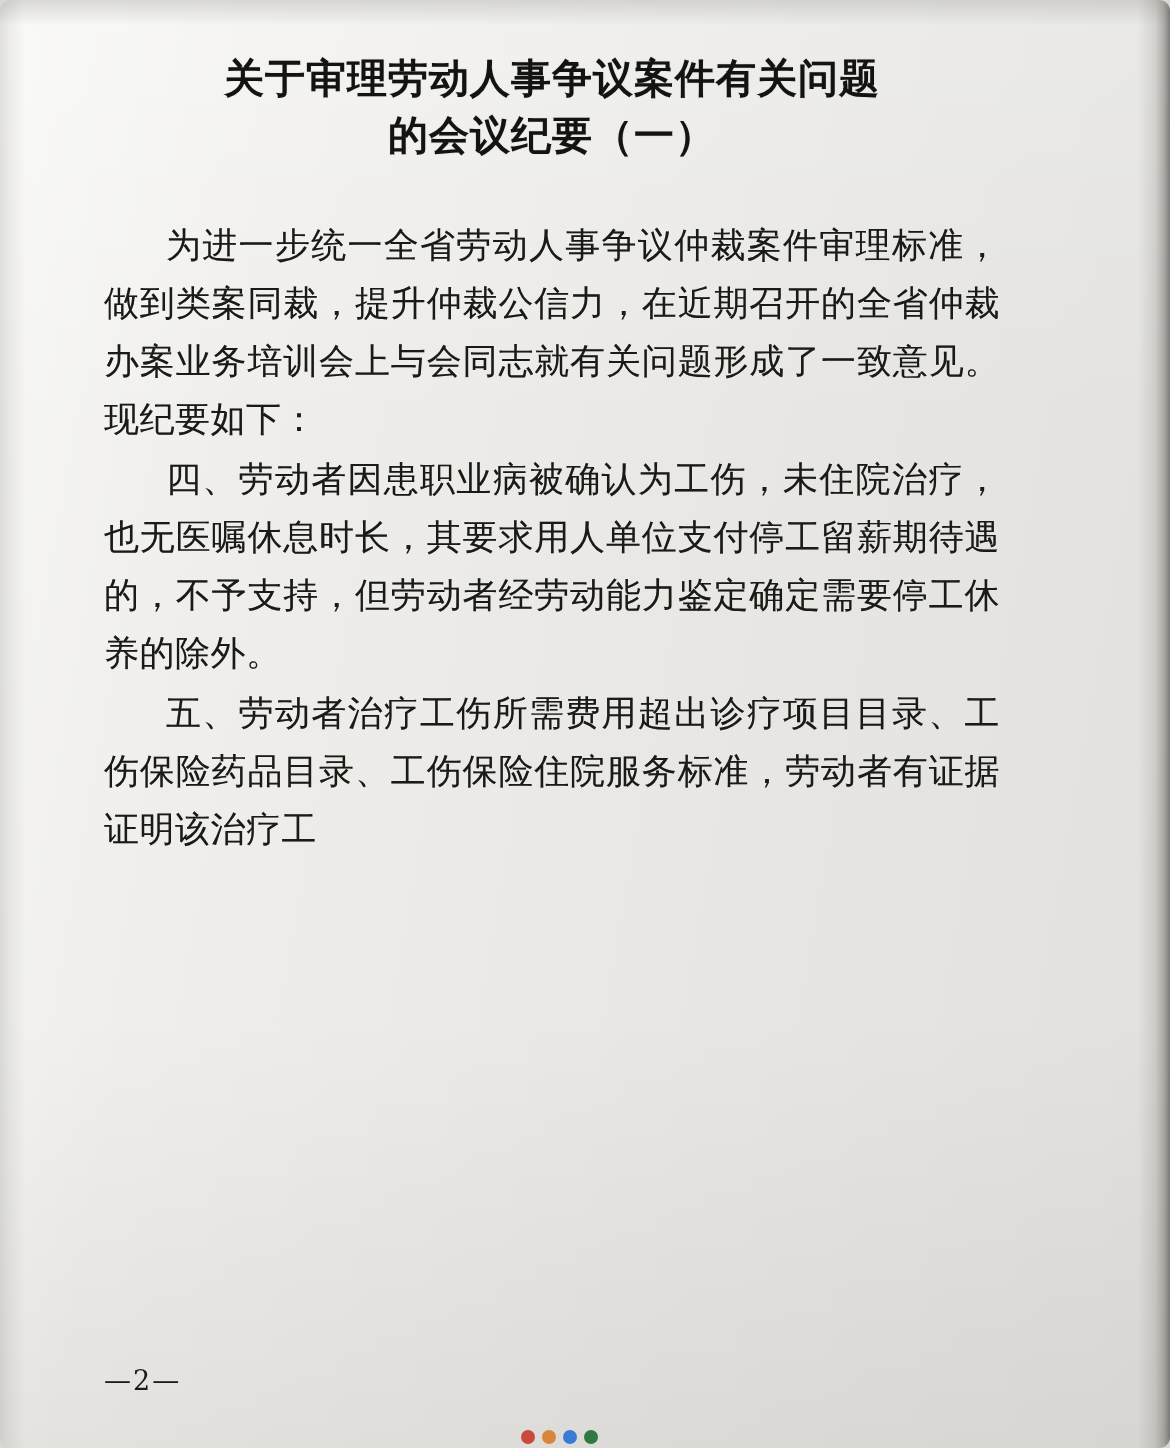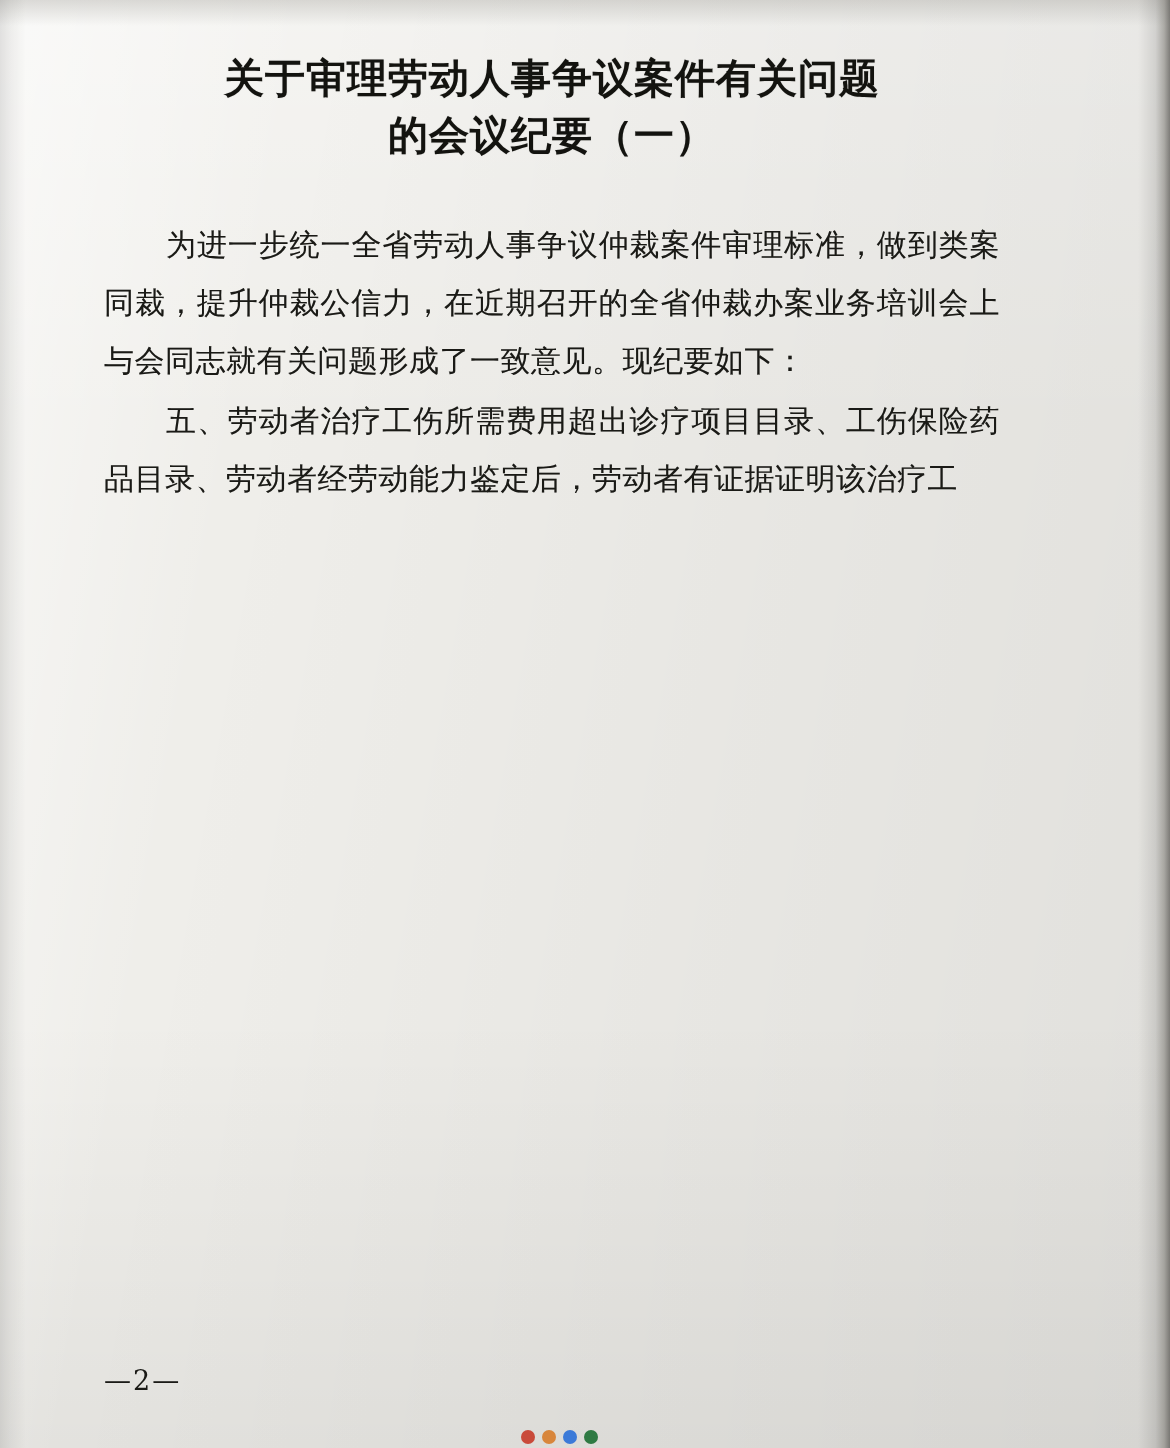--- a/index.html
+++ b/index.html
@@ -16,20 +16,21 @@
   .page {
     position: relative;
     width: 1170px;
     height: 1448px;
     background: #efeeea;
     background-image:
       linear-gradient(100deg, rgba(255,255,255,0.55) 0%, rgba(255,255,255,0.0) 22%, rgba(0,0,0,0.03) 60%, rgba(0,0,0,0.06) 100%),
       linear-gradient(180deg, rgba(255,255,255,0.35) 0%, rgba(0,0,0,0.0) 30%, rgba(0,0,0,0.0) 70%, rgba(0,0,0,0.05) 100%);
     box-sizing: border-box;
     overflow: hidden;
+    border-radius: 11px;
   }
   
   .right-edge {
     position: absolute;
     top: 0;
     right: 0;
     width: 32px;
     height: 100%;
     background: linear-gradient(90deg, rgba(0,0,0,0.0) 0%, rgba(0,0,0,0.10) 55%, rgba(120,118,112,0.55) 82%, rgba(90,88,84,0.75) 100%);
   }
@@ -70,21 +71,21 @@
     text-shadow: 0 0 1px rgba(0,0,0,0.25);
   }
   .doc-title .line2 {
     display: block;
   }
 
   .body-text {
     margin-top: 52px;
   }
   .para {
-    font-size: 30px;
+    font-size: 35px;
     line-height: 58px;
     color: #1a1a16;
     text-align: justify;
     text-justify: inter-character;
     text-indent: 62px;
     margin: 0 0 2px 0;
     letter-spacing: 0.5px;
     font-family: "DejaVu Serif", "Liberation Serif", serif;
     text-shadow: 0 0 0.6px rgba(0,0,0,0.3);
   }
@@ -127,21 +128,22 @@
 
   <div class="content">
 
     <h1 class="doc-title">
       <span class="line1">关于审理劳动人事争议案件有关问题</span>
       <span class="line2">的会议纪要（一）</span>
     </h1>
 
     <div class="body-text">
       <p class="para">为进一步统一全省劳动人事争议仲裁案件审理标准，做到类案同裁，提升仲裁公信力，在近期召开的全省仲裁办案业务培训会上与会同志就有关问题形成了一致意见。现纪要如下：</p>
-      <p class="para">五、劳动者治疗工伤所需费用超出诊疗项目目录、工伤保险药品目录、劳动者经劳动能力鉴定后，劳动者有证据证明该治疗工</p>
+      <p class="para">四、劳动者因患职业病被确认为工伤，未住院治疗，也无医嘱休息时长，其要求用人单位支付停工留薪期待遇的，不予支持，但劳动者经劳动能力鉴定确定需要停工休养的除外。</p>
+      <p class="para">五、劳动者治疗工伤所需费用超出诊疗项目目录、工伤保险药品目录、工伤保险住院服务标准，劳动者有证据证明该治疗工</p>
     </div>
   </div>
 
   <div class="page-number">—2—</div>
 
   <div class="bottom-dots">
     <span class="dot" style="background: rgb(201, 74, 58);"></span>
     <span class="dot" style="background: rgb(216, 134, 60);"></span>
     <span class="dot" style="background: rgb(60, 122, 216);"></span>
     <span class="dot" style="background: rgb(47, 122, 67);"></span>

